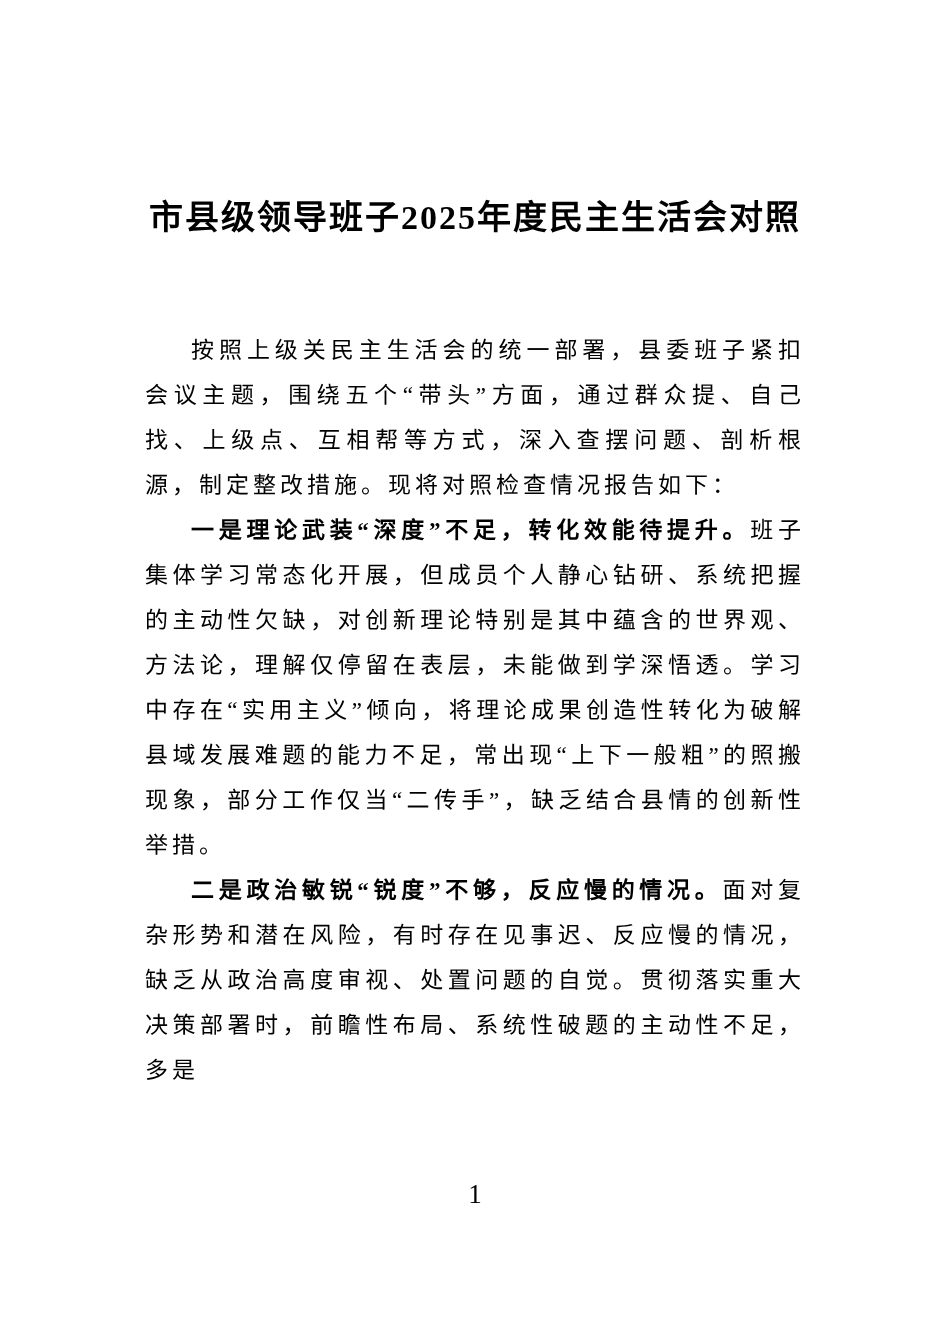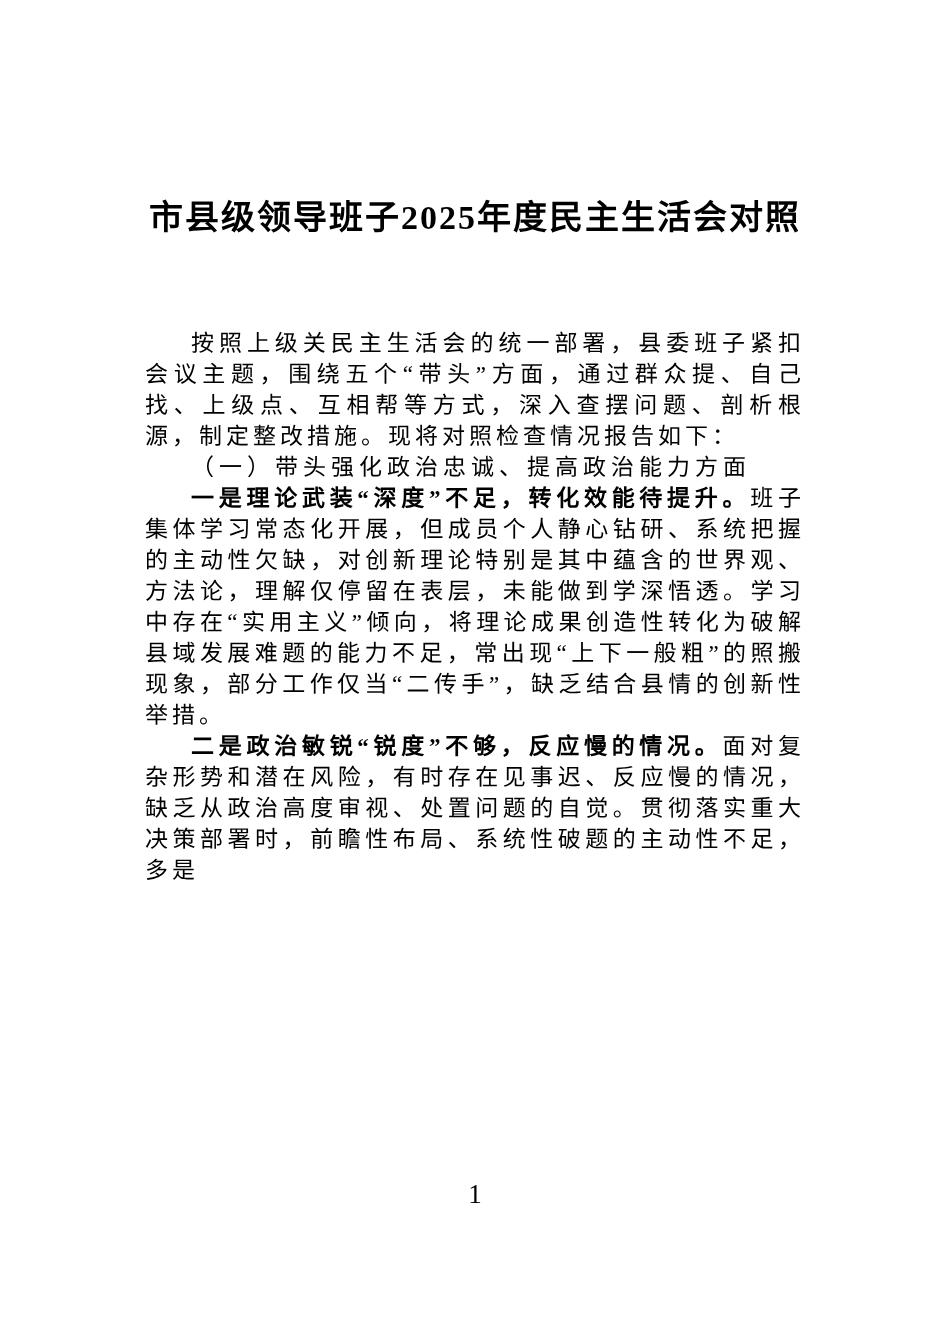--- a/index.html
+++ b/index.html
@@ -25,21 +25,21 @@
       font-size: 34px;
       font-weight: bold;
       line-height: 72px;
       letter-spacing: 2px;
       font-family: "Liberation Serif", "DejaVu Serif", serif;
     }
     .title-line { display: block; white-space: nowrap; }
     .doc-body {
       margin-top: 74px;
       font-size: 23px;
-      line-height: 31px;
+      line-height: 45px;
       letter-spacing: 4px;
       text-align: justify;
       text-justify: inter-character;
     }
     .para {
       margin: 0;
       text-indent: 2em;
       word-break: break-all;
     }
     .heading-1 {
@@ -71,21 +71,20 @@
 
   <h1 class="doc-title">
     <span class="title-line">市县级领导班子2025年度民主生活会对照</span>
   </h1>
 
   <div class="doc-body">
 
     <p class="para">按照上级关民主生活会的统一部署，县委班子紧扣会议主题，围绕五个“带头”方面，通过群众提、自己找、上级点、互相帮等方式，深入查摆问题、剖析根源，制定整改措施。现将对照检查情况报告如下：</p>
 
 
-    <p class="para heading-2">（一）带头强化政治忠诚、提高政治能力方面</p>
 
     <p class="para"><span class="lead">一是理论武装“深度”不足，转化效能待提升。</span><span>班子集体学习常态化开展，但成员个人静心钻研、系统把握的主动性欠缺，对创新理论特别是其中蕴含的世界观、方法论，理解仅停留在表层，未能做到学深悟透。学习中存在“实用主义”倾向，将理论成果创造性转化为破解县域发展难题的能力不足，常出现“上下一般粗”的照搬现象，部分工作仅当“二传手”，缺乏结合县情的创新性举措。</span></p>
 
     <p class="para"><span class="lead">二是政治敏锐“锐度”不够，反应慢的情况。</span><span>面对复杂形势和潜在风险，有时存在见事迟、反应慢的情况，缺乏从政治高度审视、处置问题的自觉。贯彻落实重大决策部署时，前瞻性布局、系统性破题的主动性不足，多是</span></p>
 
   </div>
 
   <div class="page-footer">1</div>
 
 </div>

